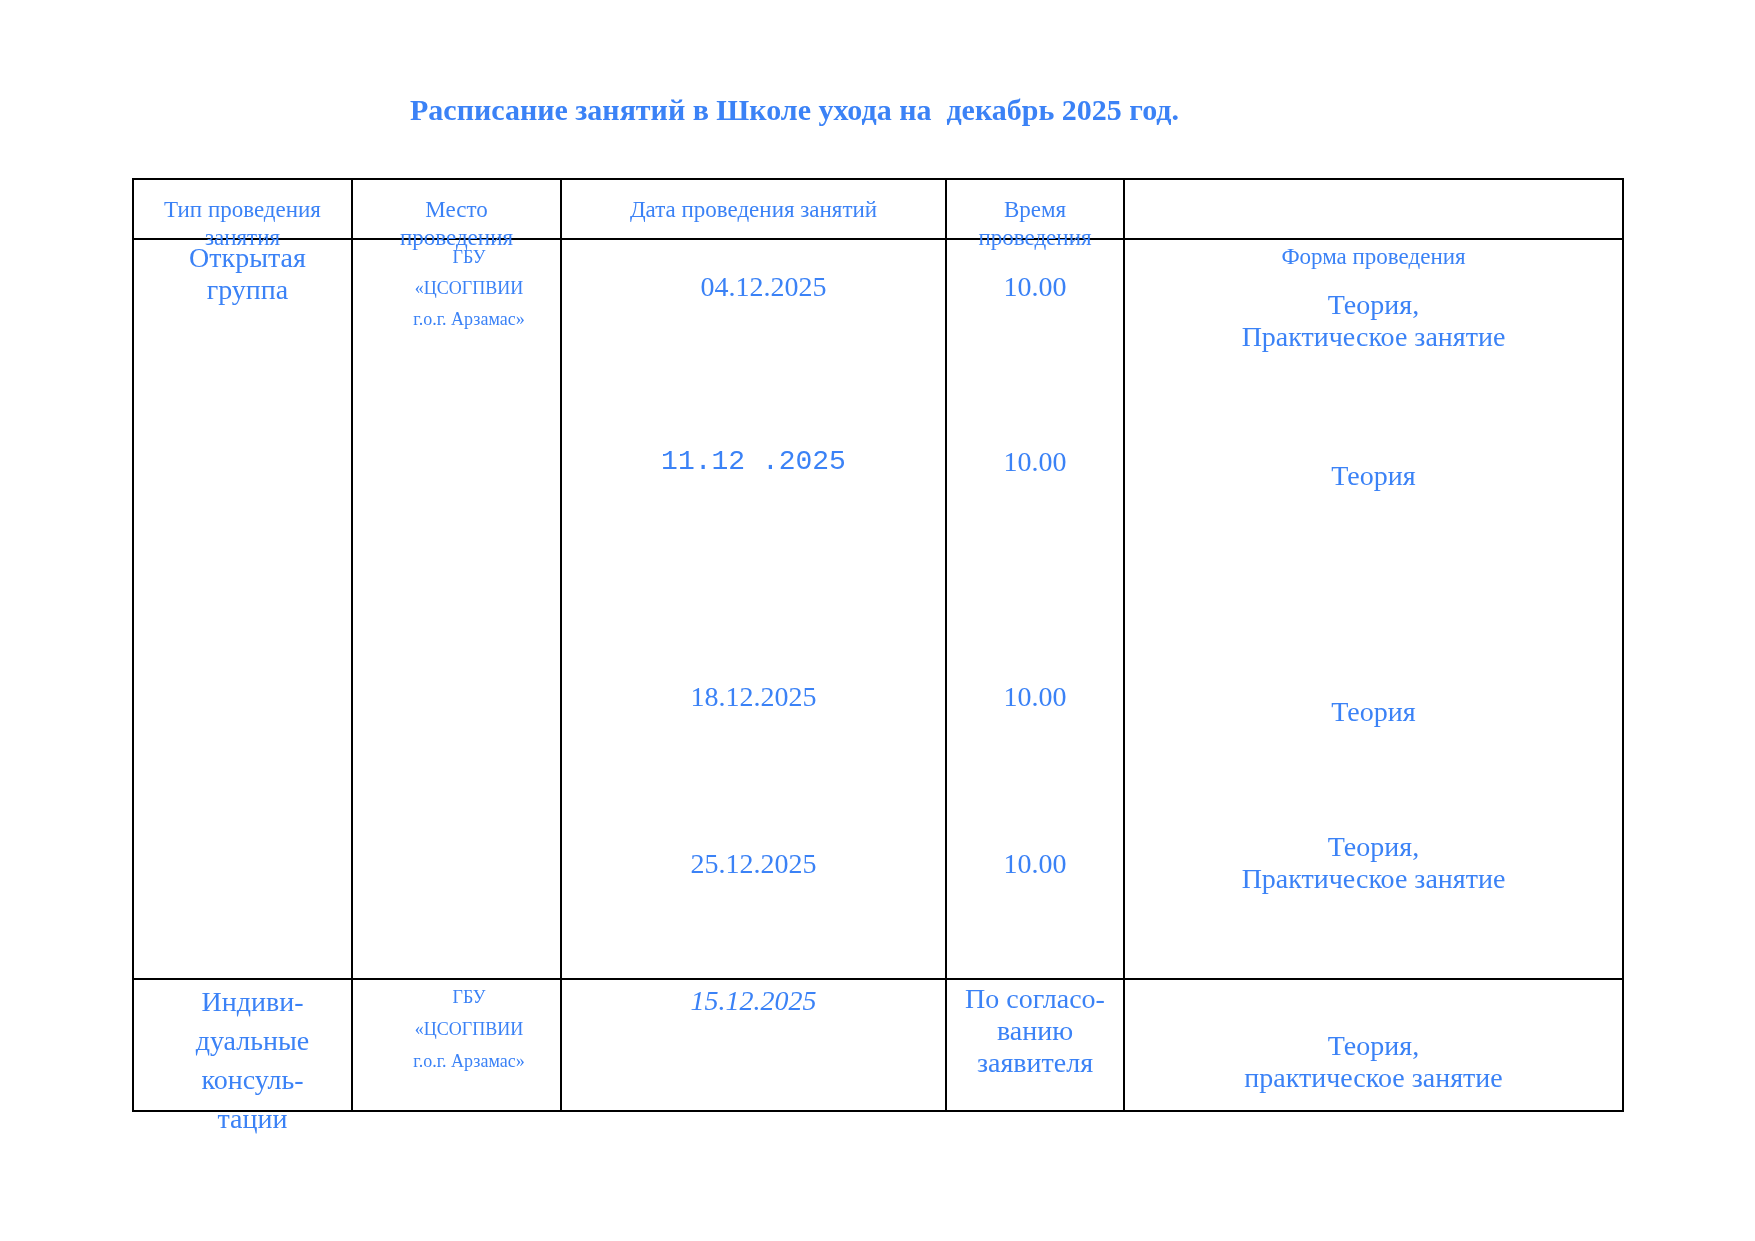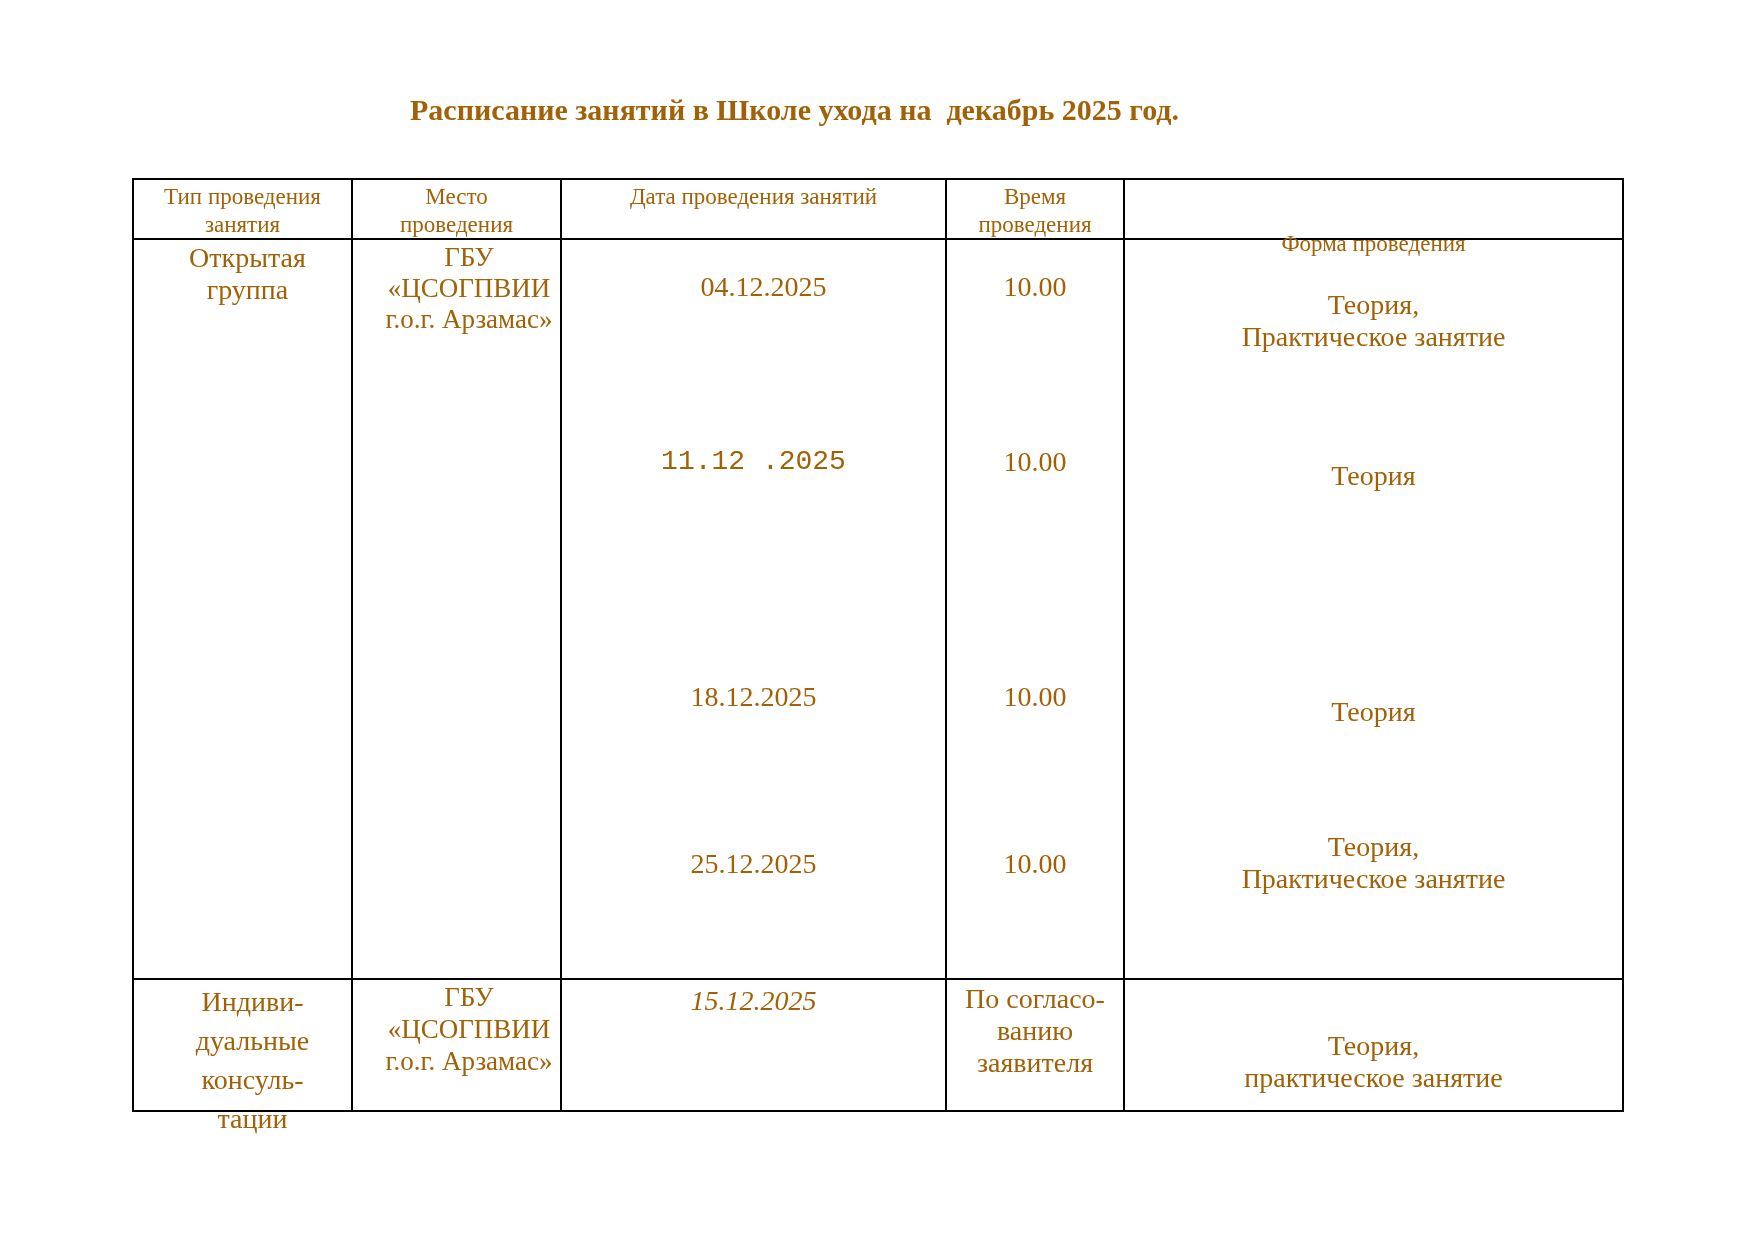--- a/index.html
+++ b/index.html
@@ -1,18 +1,18 @@
 <!DOCTYPE html>
 <html><head>
 <meta charset="utf-8">
 <style>
   html,body { margin:0; padding:0; background:#ffffff; }
   .page {
     position:relative; width:1755px; height:1165px; background:#ffffff;
-    color:#a16207; font-family:"Liberation Serif","DejaVu Serif",serif;
+    color:#3b82f6; font-family:"Liberation Serif","DejaVu Serif",serif;
     overflow:hidden;
   }
   .doc-title {
     position:absolute; left:132px; top:92px; width:1325px;
     text-align:center; font-weight:bold; font-size:30px; line-height:36px;
     white-space:pre;
   }
   .schedule-table {
     position:absolute; left:132px; top:178px; width:1492px; height:934px;
     border:2px solid #000; box-sizing:border-box;
@@ -20,28 +20,28 @@
     grid-template-columns:219px 209px 385px 178px auto;
     grid-template-rows:60px 740px auto;
   }
   .cell {
     position:relative; box-sizing:border-box;
     border-right:2px solid #000; border-bottom:2px solid #000;
   }
   .cell.last-col { border-right:none;margin-top:47px; }
   .cell.last-row { border-bottom:none; }
   .hblock {
-    padding-top:3px; text-align:center; white-space:pre-line;
+    padding-top:16px; text-align:center; white-space:pre-line;
     font-size:23px; line-height:28px;
   }
   .block {
     position:absolute; left:0; right:0; text-align:center;
     white-space:pre-line; font-size:28px; line-height:32px;
   }
-  .place  { font-size:27px; line-height:31px;margin-left:25px; }
+  .place  { font-size:18px; line-height:31px;margin-left:25px; }
   .narrow { line-height:39px;margin-left:20px; }
 </style>
 </head>
 <body>
 
 <div class="page">
 
   <div class="doc-title">Расписание занятий в Школе ухода на  декабрь 2025 год.</div>
 
   <div class="schedule-table">

